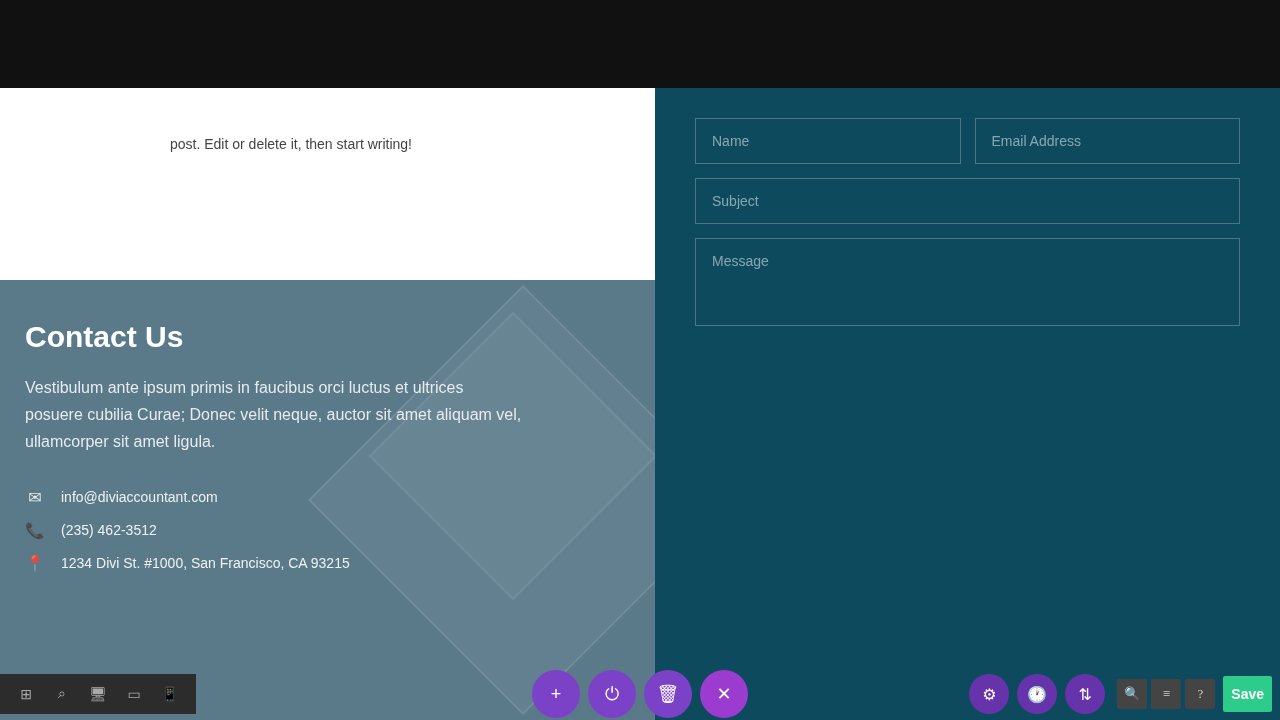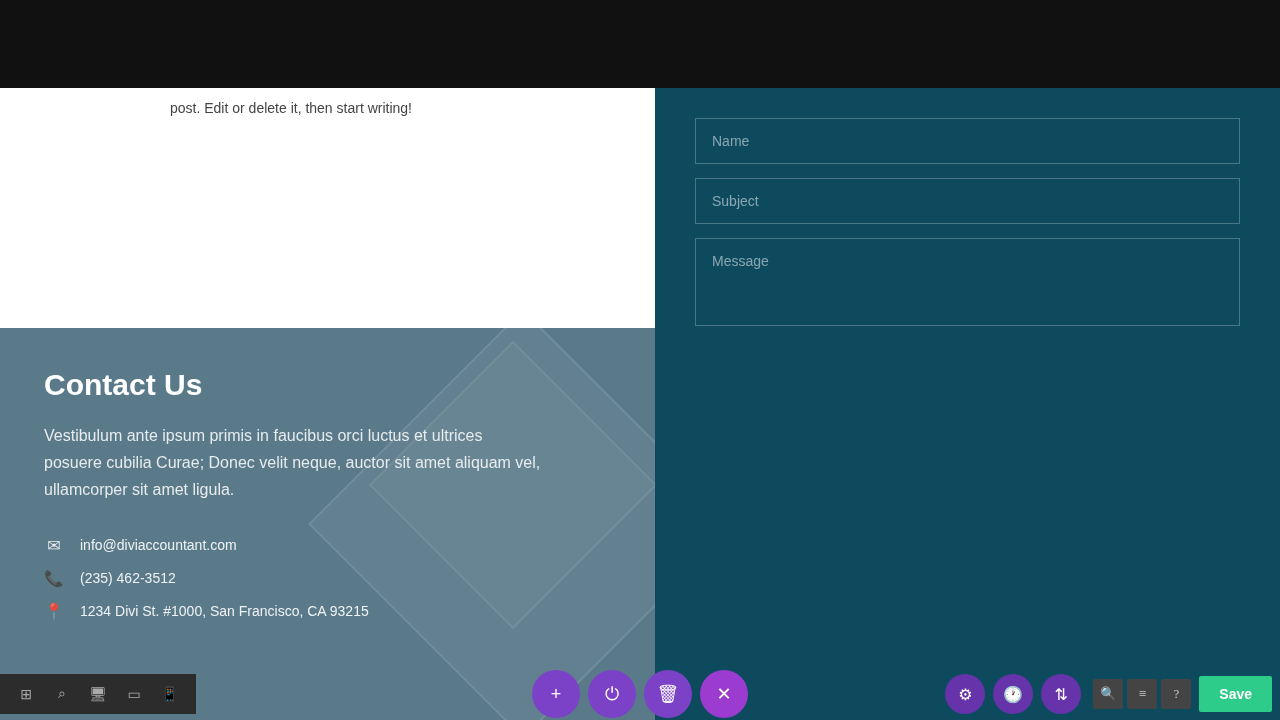--- a/index.html
+++ b/index.html
@@ -22,39 +22,40 @@
     
     .left-panel {
       width: 655px;
       height: 632px;
       display: flex;
       flex-direction: column;
     }
 
     .left-white {
       background: #fff;
-      height: 240px;
+      height: 156px;
       padding: 0 170px 0 170px;
       display: flex;
       align-items: flex-start;
       padding-top: 12px;
+      margin-top: 36px;
     }
 
     .left-white p {
       font-size: 14px;
       color: #444;
       font-family: 'Helvetica Neue', Arial, sans-serif;
     }
 
     .left-blue {
       background: #5a7a8a;
       flex: 1;
       position: relative;
       overflow: hidden;
-      padding: 40px 45px 0 44px;
+      padding: 40px 45px 0 25px;
     }
 
     
     .left-blue::before {
       content: '';
       position: absolute;
       right: -20px;
       top: 50%;
       transform: translateY(-50%) rotate(45deg);
       width: 300px;
@@ -268,21 +269,21 @@
       color: #ccc;
       font-size: 13px;
       border-radius: 2px;
     }
 
     .save-btn {
       background: #2ecc8a;
       color: #fff;
       font-weight: bold;
       font-size: 14px;
-      padding: 8px 20px;
+      padding: 8px 8px;
       border: none;
       cursor: pointer;
       font-family: 'Helvetica Neue', Arial, sans-serif;
       border-radius: 2px;
       height: 36px;
     }
 
     .page-wrapper {
       position: relative;
       width: 1280px;
@@ -323,20 +324,21 @@
           <span class="contact-info-text">1234 Divi St. #1000, San Francisco, CA 93215</span>
         </div>
       </div>
 
     </div>
 
     <div class="right-panel">
 
       <div class="form-row">
         <input class="form-input" type="text" placeholder="Name" style="">
+        <input class="form-input" type="email" placeholder="Email Address" style="">
       </div>
 
 
       <div class="form-row">
         <input class="form-input form-input-full" type="text" placeholder="Subject" style="">
       </div>
 
       <div class="form-row">
         <textarea class="form-textarea" placeholder="Message" style=""></textarea>
       </div>

